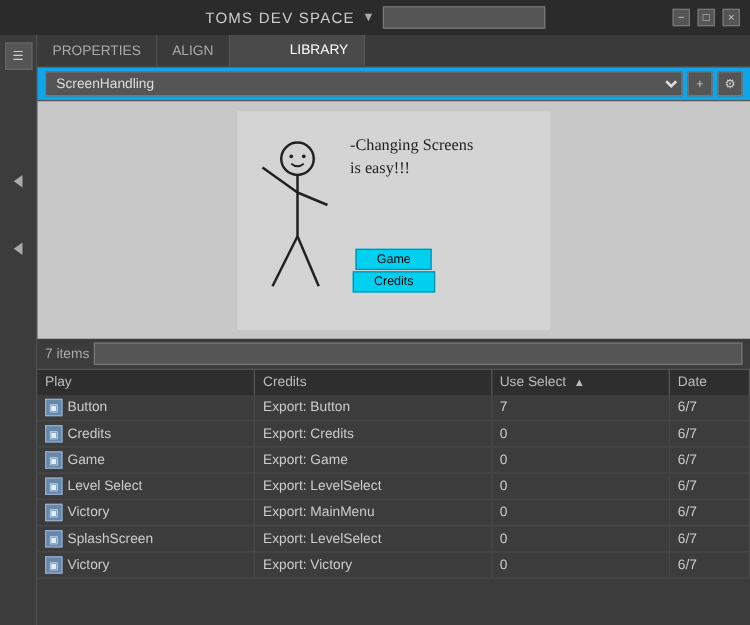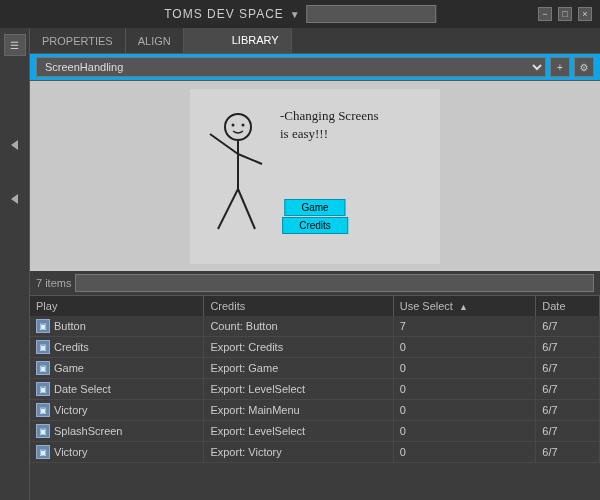--- a/index.html
+++ b/index.html
@@ -392,21 +392,21 @@
             </tr>
           </thead>
           <tbody id="library-tbody">
           <tr>
       <td>
         <div class="name-cell">
           <span class="item-icon">▣</span>
           <span>Button</span>
         </div>
       </td>
-      <td>Count: Button</td>
+      <td>Export: Button</td>
       <td>7</td>
       <td>6/7</td>
     </tr>
               <tr>
       <td>
         <div class="name-cell">
           <span class="item-icon">▣</span>
           <span>Credits</span>
         </div>
       </td>
@@ -422,21 +422,21 @@
         </div>
       </td>
       <td>Export: Game</td>
       <td>0</td>
       <td>6/7</td>
     </tr>
               <tr>
       <td>
         <div class="name-cell">
           <span class="item-icon">▣</span>
-          <span>Date Select</span>
+          <span>Level Select</span>
         </div>
       </td>
       <td>Export: LevelSelect</td>
       <td>0</td>
       <td>6/7</td>
     </tr>
               <tr>
       <td>
         <div class="name-cell">
           <span class="item-icon">▣</span>

